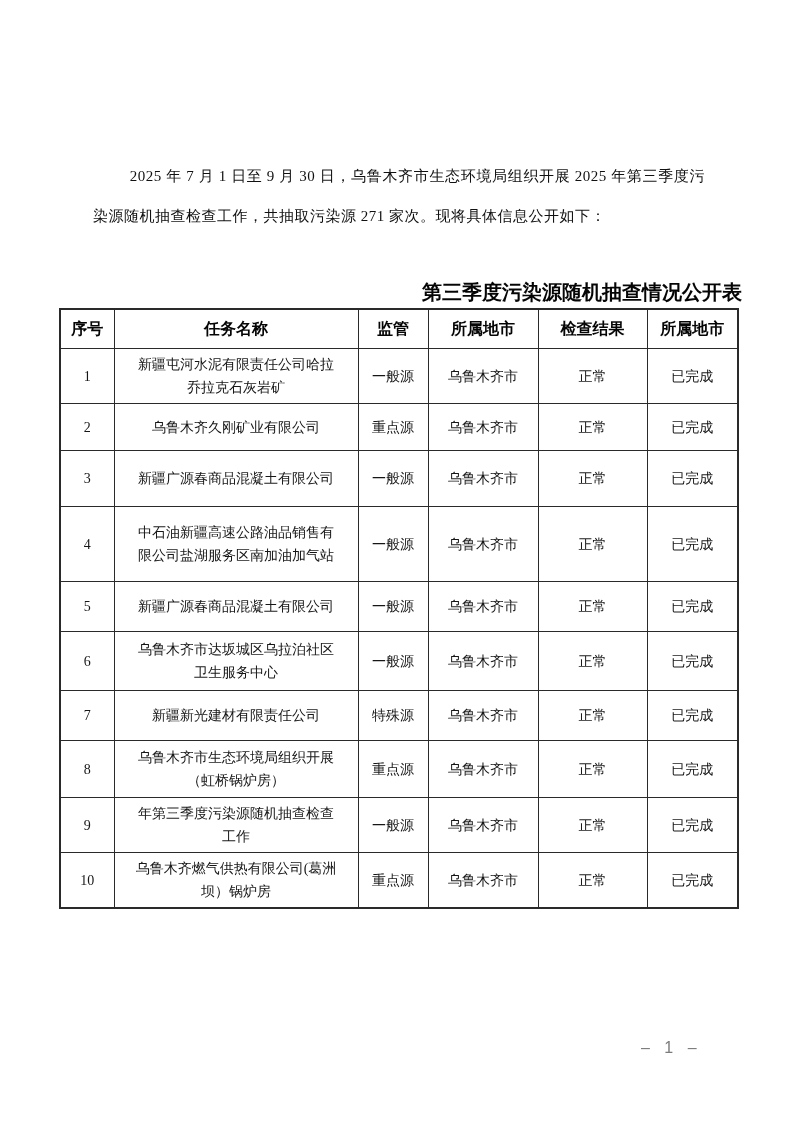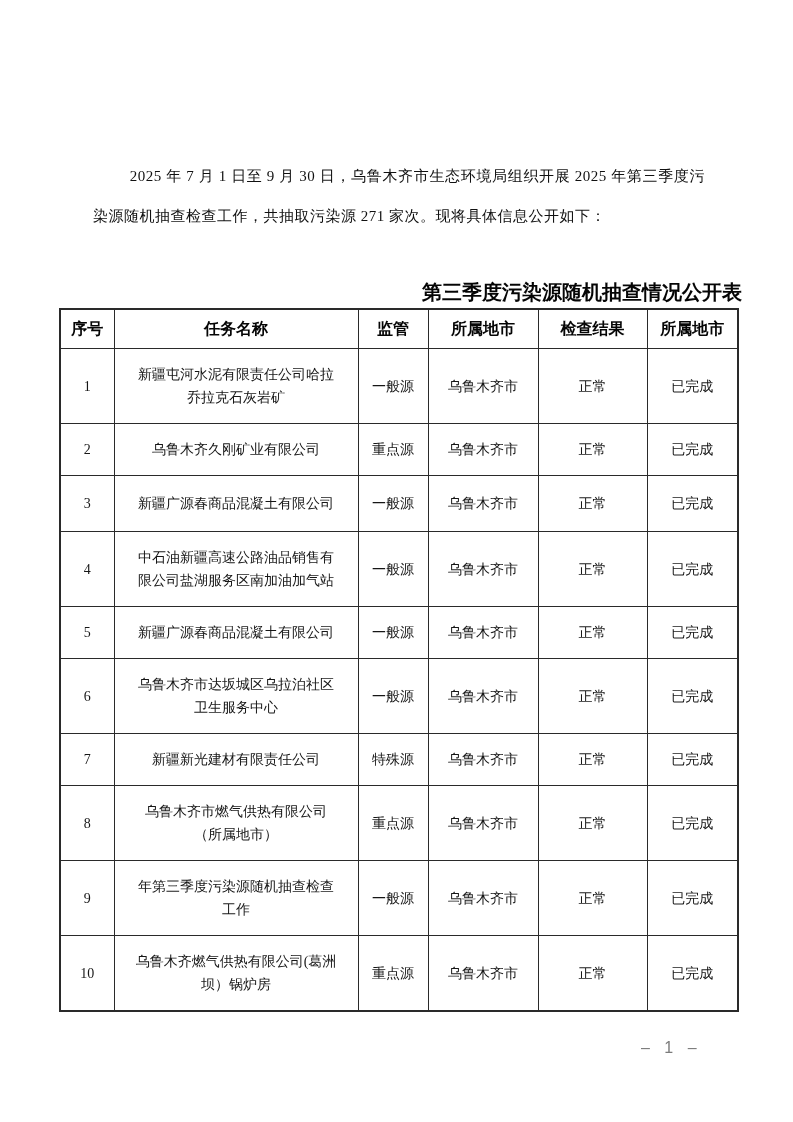--- a/index.html
+++ b/index.html
@@ -64,21 +64,21 @@
     height: 34px;
     color: #050505;
   }
   table.inspection td {
     font-family: "Liberation Serif", "DejaVu Serif", serif;
     font-size: 14px;
     line-height: 23px;
     color: #161616;
   }
   table.inspection td.col-task {
-    padding: 14px 19px;
+    padding: 4px 19px;
     margin-left: 34px;
   }
   .footer-pagenum {
     position: absolute;
     left: 641px;
     top: 1039px;
     font-family: "Liberation Sans", "DejaVu Sans", sans-serif;
     font-size: 16px;
     letter-spacing: 5px;
     color: #7b7b7b;
@@ -164,21 +164,21 @@
         <tr style="height: 50px;">
           <td class="col-no">7</td>
           <td class="col-task">新疆新光建材有限责任公司</td>
           <td class="col-supervision">特殊源</td>
           <td class="col-city">乌鲁木齐市</td>
           <td class="col-result">正常</td>
           <td class="col-status">已完成</td>
         </tr>
         <tr style="height: 57px;">
           <td class="col-no">8</td>
-          <td class="col-task">乌鲁木齐市燃气供热有限公司（所属地市）</td>
+          <td class="col-task">乌鲁木齐市生态环境局组织开展（虹桥锅炉房）</td>
           <td class="col-supervision">重点源</td>
           <td class="col-city">乌鲁木齐市</td>
           <td class="col-result">正常</td>
           <td class="col-status">已完成</td>
         </tr>
         <tr style="height: 55px;">
           <td class="col-no">9</td>
           <td class="col-task">年第三季度污染源随机抽查检查工作</td>
           <td class="col-supervision">一般源</td>
           <td class="col-city">乌鲁木齐市</td>

